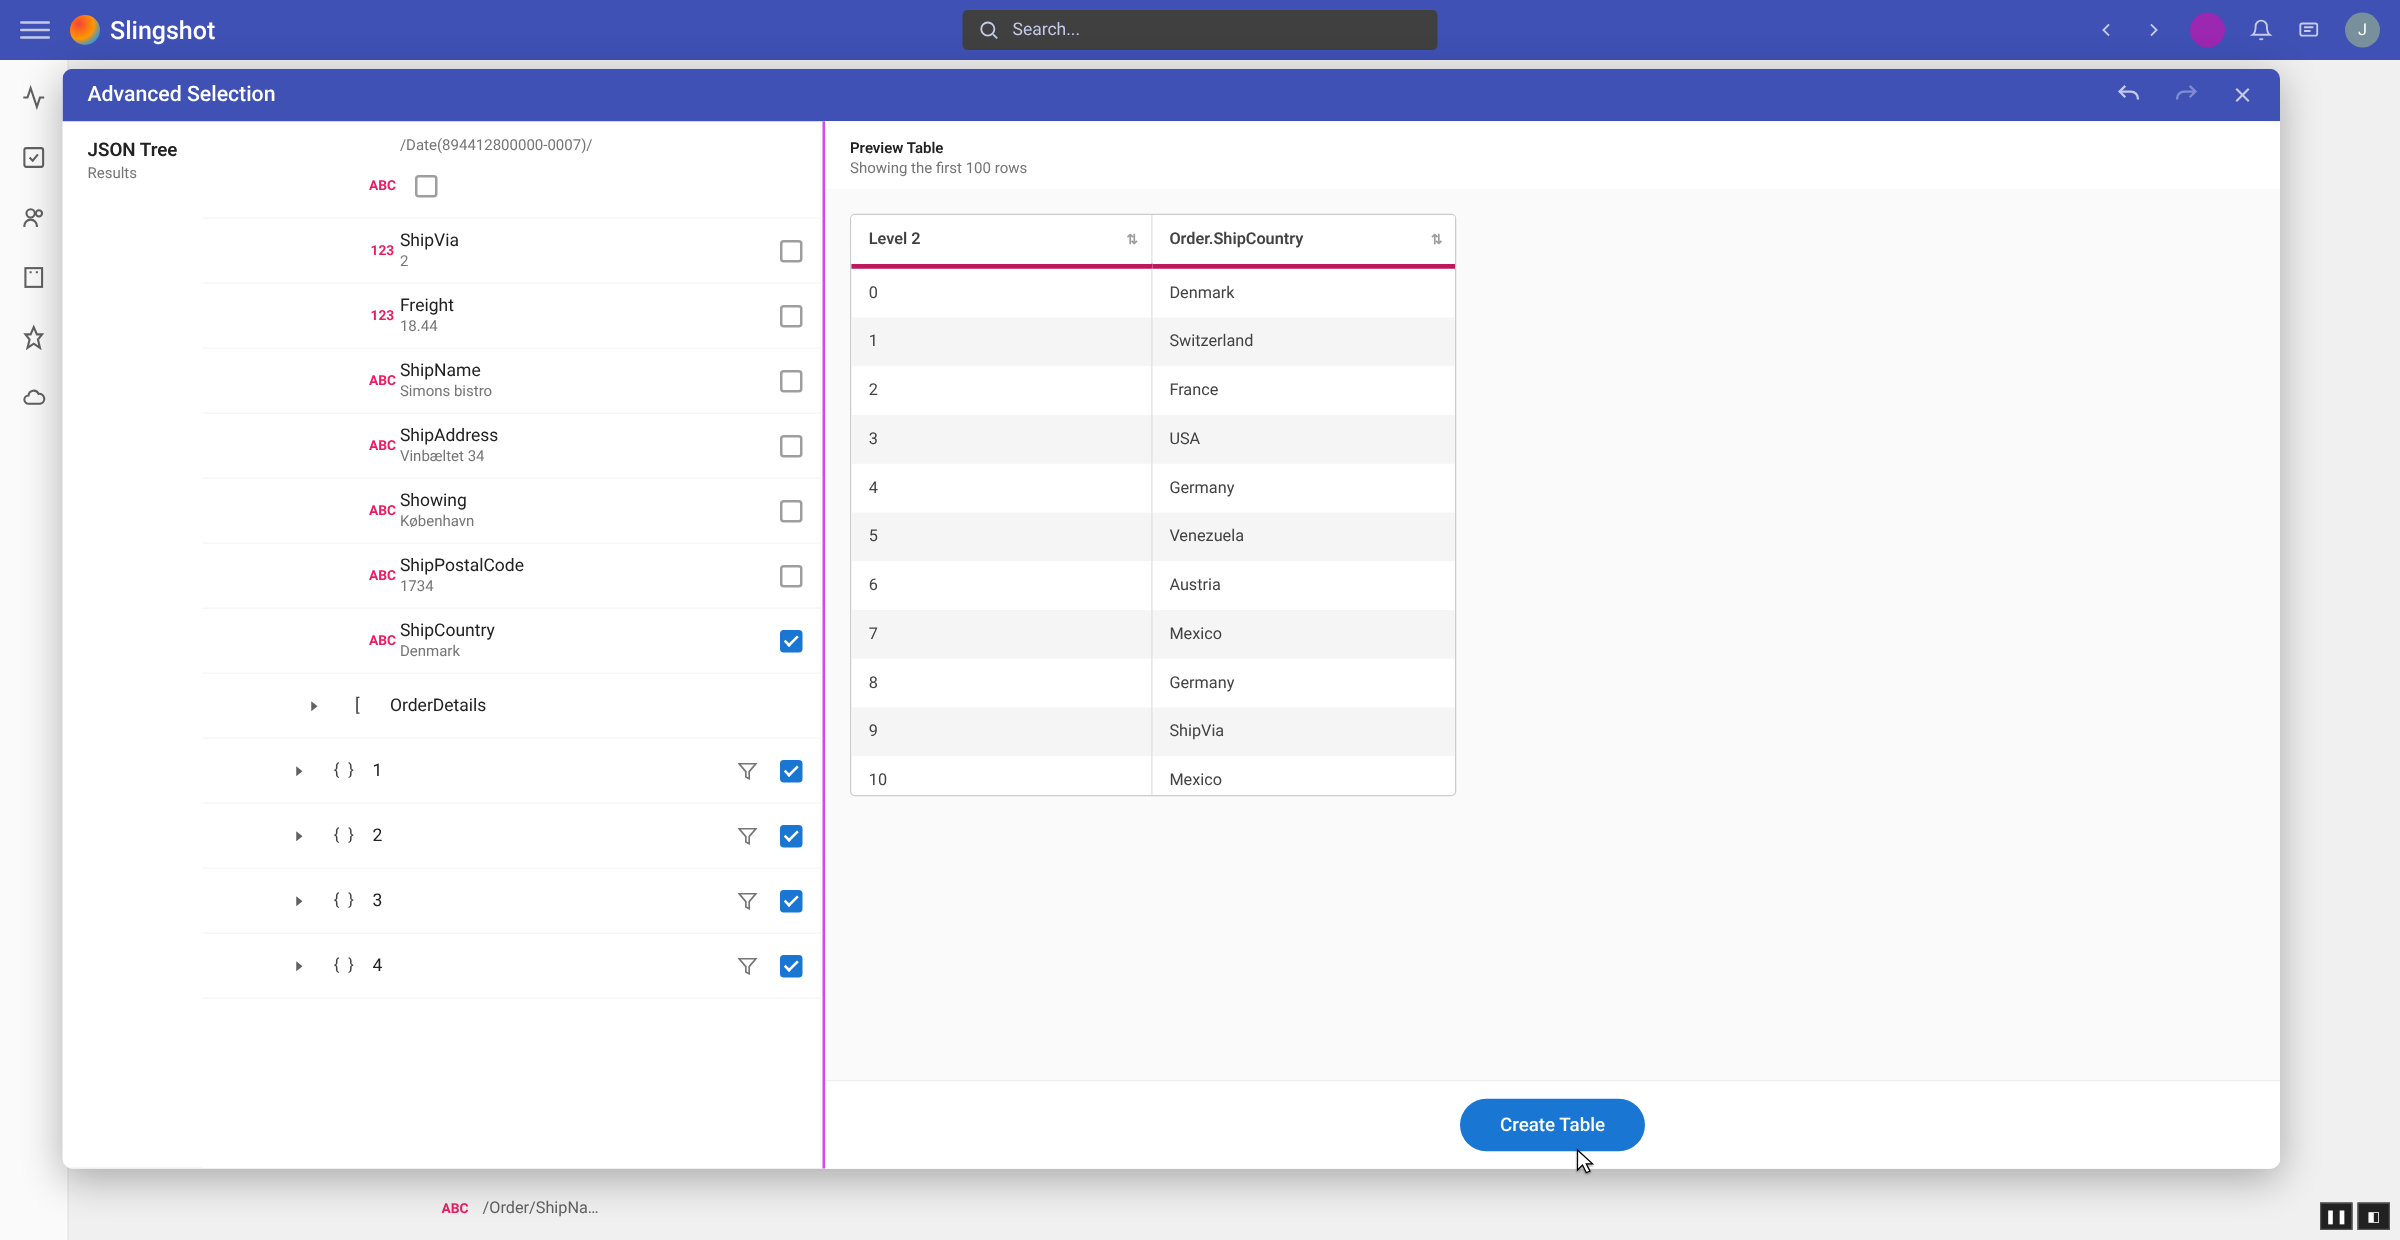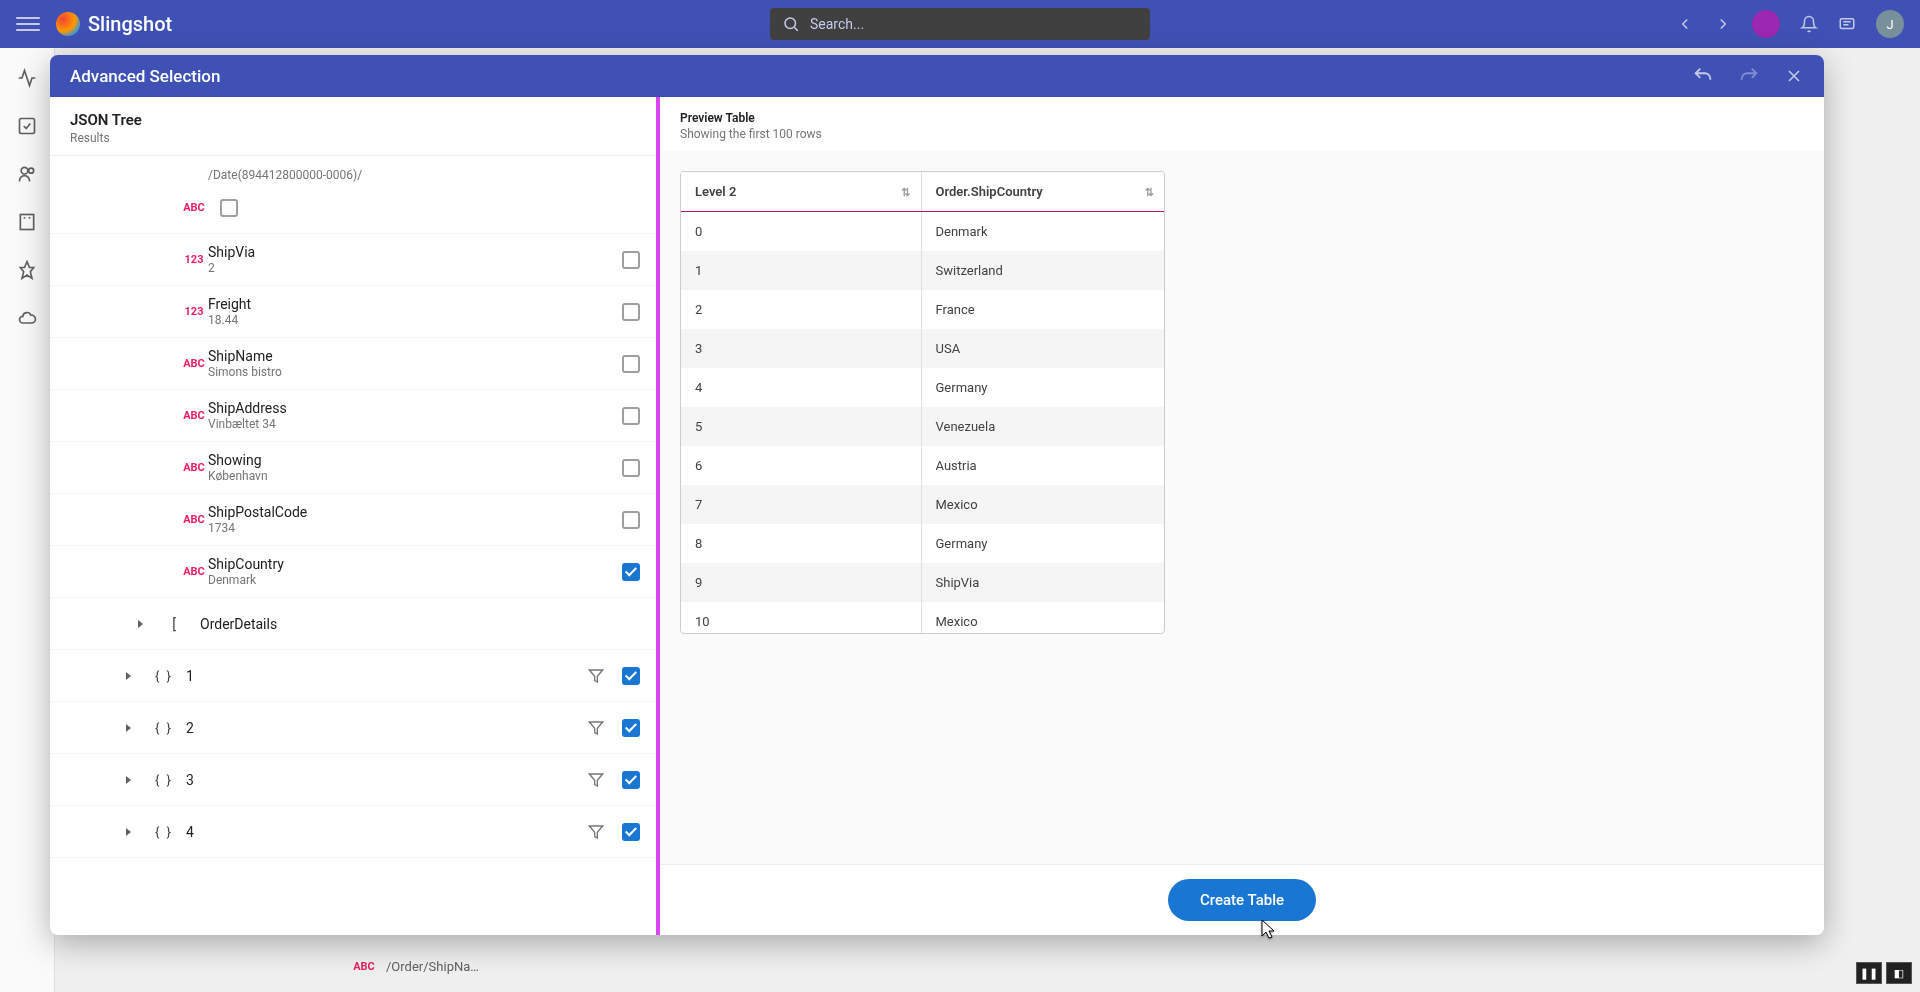--- a/index.html
+++ b/index.html
@@ -31,21 +31,21 @@
 
 
 .modal { position: absolute; left: 50px; top: 55px; width: 1774px; height: 880px; background: #fff; border-radius: 8px; box-shadow: 0 8px 32px rgba(0,0,0,0.3); z-index: 100; display: flex; flex-direction: column; overflow: hidden; }
 .modal-header { background: #3f51b5; height: 42px; display: flex; align-items: center; padding: 0 20px; }
 .modal-title { color: #fff; font-size: 17px; font-weight: 500; }
 .modal-actions { margin-left: auto; display: flex; align-items: center; gap: 24px; color: #c5cae9; }
 
 .modal-body { flex: 1; display: flex; overflow: hidden; }
 
 
-.left-panel { width: 610px; display: flex; flex-direction: column; border-right: 4px solid #d946ef; }
+.left-panel { width: 610px; display: flex; flex-direction: row; border-right: 2px solid #d946ef; }
 .panel-head { padding: 14px 20px 10px; border-bottom: 1px solid #eee; }
 .panel-head h3 { font-size: 15px; font-weight: 600; color: #212121; }
 .panel-head .sub { font-size: 12px; color: #757575; margin-top: 2px; }
 
 .tree { flex: 1; overflow-y: auto; padding: 0; }
 .tree-row { display: flex; align-items: center; height: 52px; padding-right: 16px; border-bottom: 1px solid #f5f5f5; }
 .tree-row.short { height: 26px; align-items: flex-end; border-bottom: none; }
 .type-badge { font-size: 11px; font-weight: 700; color: #e91e63; width: 28px; text-align: center; }
 .field-info { flex: 1; overflow: hidden; }
 .field-name { font-size: 14px; color: #212121; }
@@ -61,21 +61,21 @@
 
 
 .right-panel { flex: 1; display: flex; flex-direction: column; background: #fafafa; }
 .right-head { padding: 14px 20px 10px; background: #fff; }
 .right-head h3 { font-size: 12px; font-weight: 600; color: #212121; }
 .right-head .sub { font-size: 12px; color: #757575; margin-top: 2px; }
 
 .table-wrap { padding: 20px 20px 0 20px; flex: 1; overflow: hidden; }
 .preview-table { border: 1px solid #ccc; border-radius: 4px; overflow: hidden; background: #fff; width: 485px; }
 .preview-table table { border-collapse: collapse; width: 100%; }
-.preview-table th { background: #fff; padding: 12px 14px; text-align: left; font-size: 13px; font-weight: 600; color: #424242; border-bottom: 1px solid #be185d; position: relative; }
+.preview-table th { background: #fff; padding: 12px 14px; text-align: left; font-size: 13px; font-weight: 600; color: #424242; border-bottom: 4px solid #be185d; position: relative; }
 .preview-table th:first-child { border-right: 1px solid #e0e0e0; width: 240px; }
 .sort-ico { position: absolute; right: 10px; top: 50%; transform: translateY(-50%); color: #9e9e9e; font-size: 11px; }
 .preview-table td { padding: 12px 14px; font-size: 13px; color: #424242; }
 .preview-table td:first-child { border-right: 1px solid #e0e0e0; }
 .preview-table tbody tr:nth-child(even) { background: #f5f5f5; }
 .preview-table tbody tr:last-child td { padding-bottom: 4px; }
 
 .modal-footer { background: #fff; padding: 14px 20px; display: flex; justify-content: center; border-top: 1px solid #eee; }
 .create-btn { background: #1976d2; color: #fff; border: none; border-radius: 24px; padding: 12px 32px; font-size: 15px; font-weight: 500; cursor: pointer; }
 
@@ -248,21 +248,21 @@
     <div class="left-panel">
       <div class="panel-head">
         <h3>JSON Tree</h3>
         <div class="sub">Results</div>
       </div>
       <div class="tree" id="tree">
           <div class="tree-row short">
             <div style="width:130px;flex-shrink:0"></div>
             <span class="type-badge"></span>
             <div class="field-info">
-              <div class="field-value">/Date(894412800000-0006)/</div>
+              <div class="field-value">/Date(894412800000-0007)/</div>
             </div>
           </div>
           <div class="tree-row">
             <div style="width:130px;flex-shrink:0"></div>
             <span class="type-badge">ABC</span>
             <div class="checkbox"></div>
           </div>
           <div class="tree-row">
             <div style="width:130px;flex-shrink:0"></div>
             <span class="type-badge">123</span>

